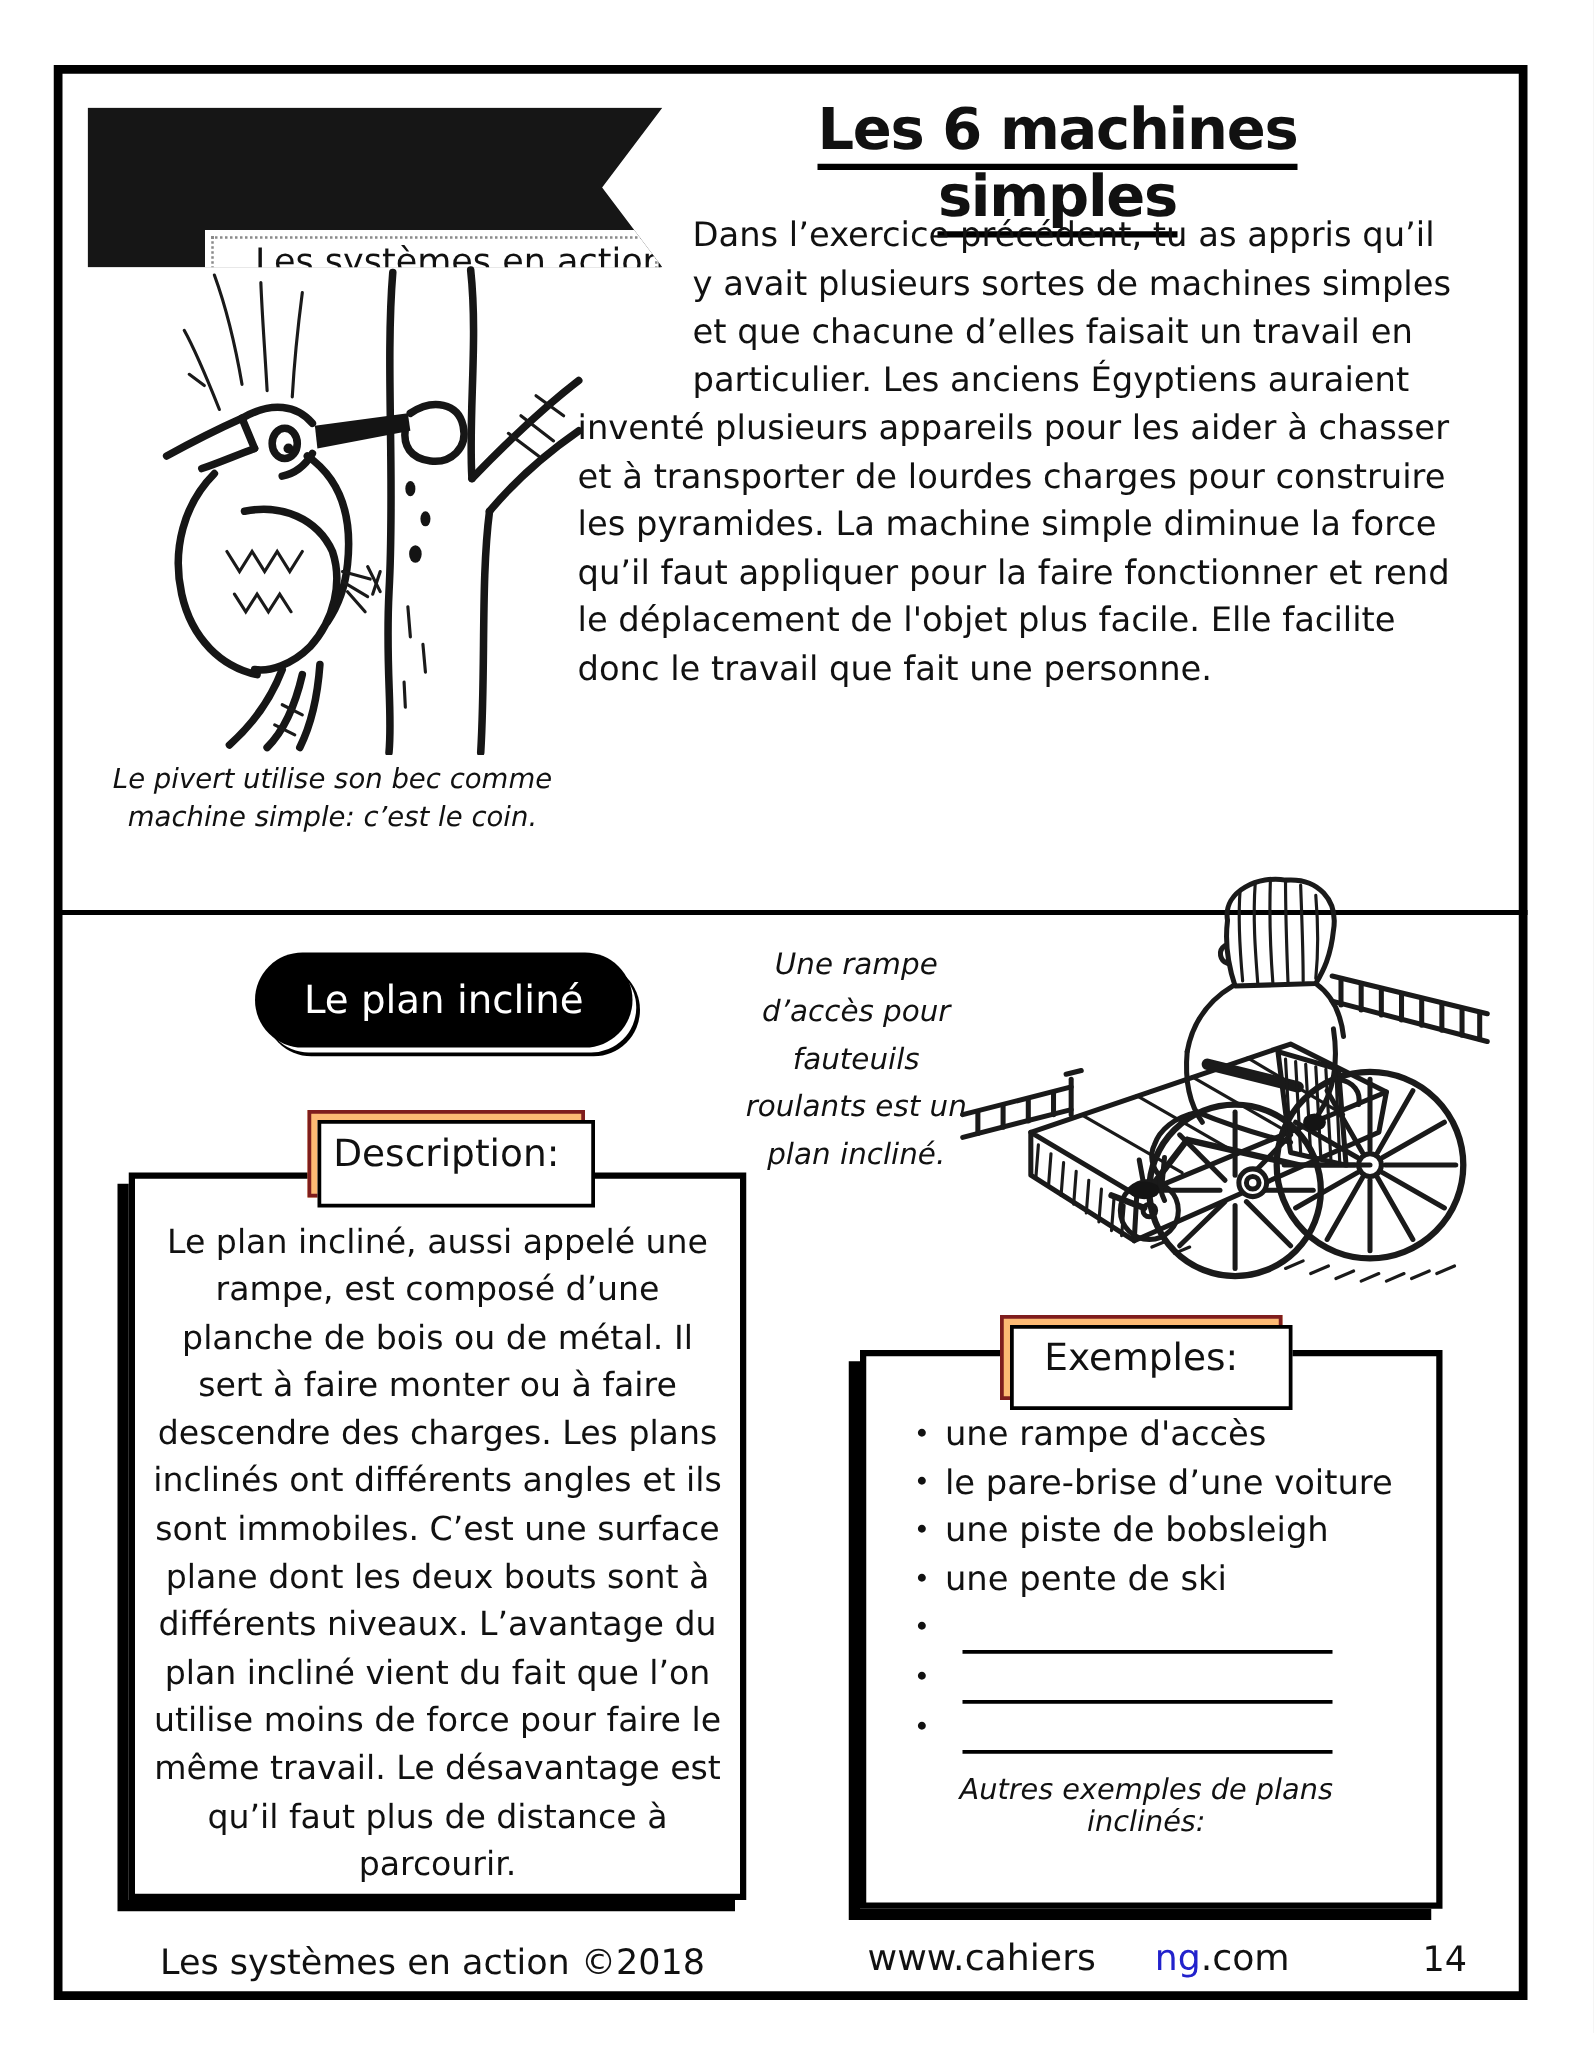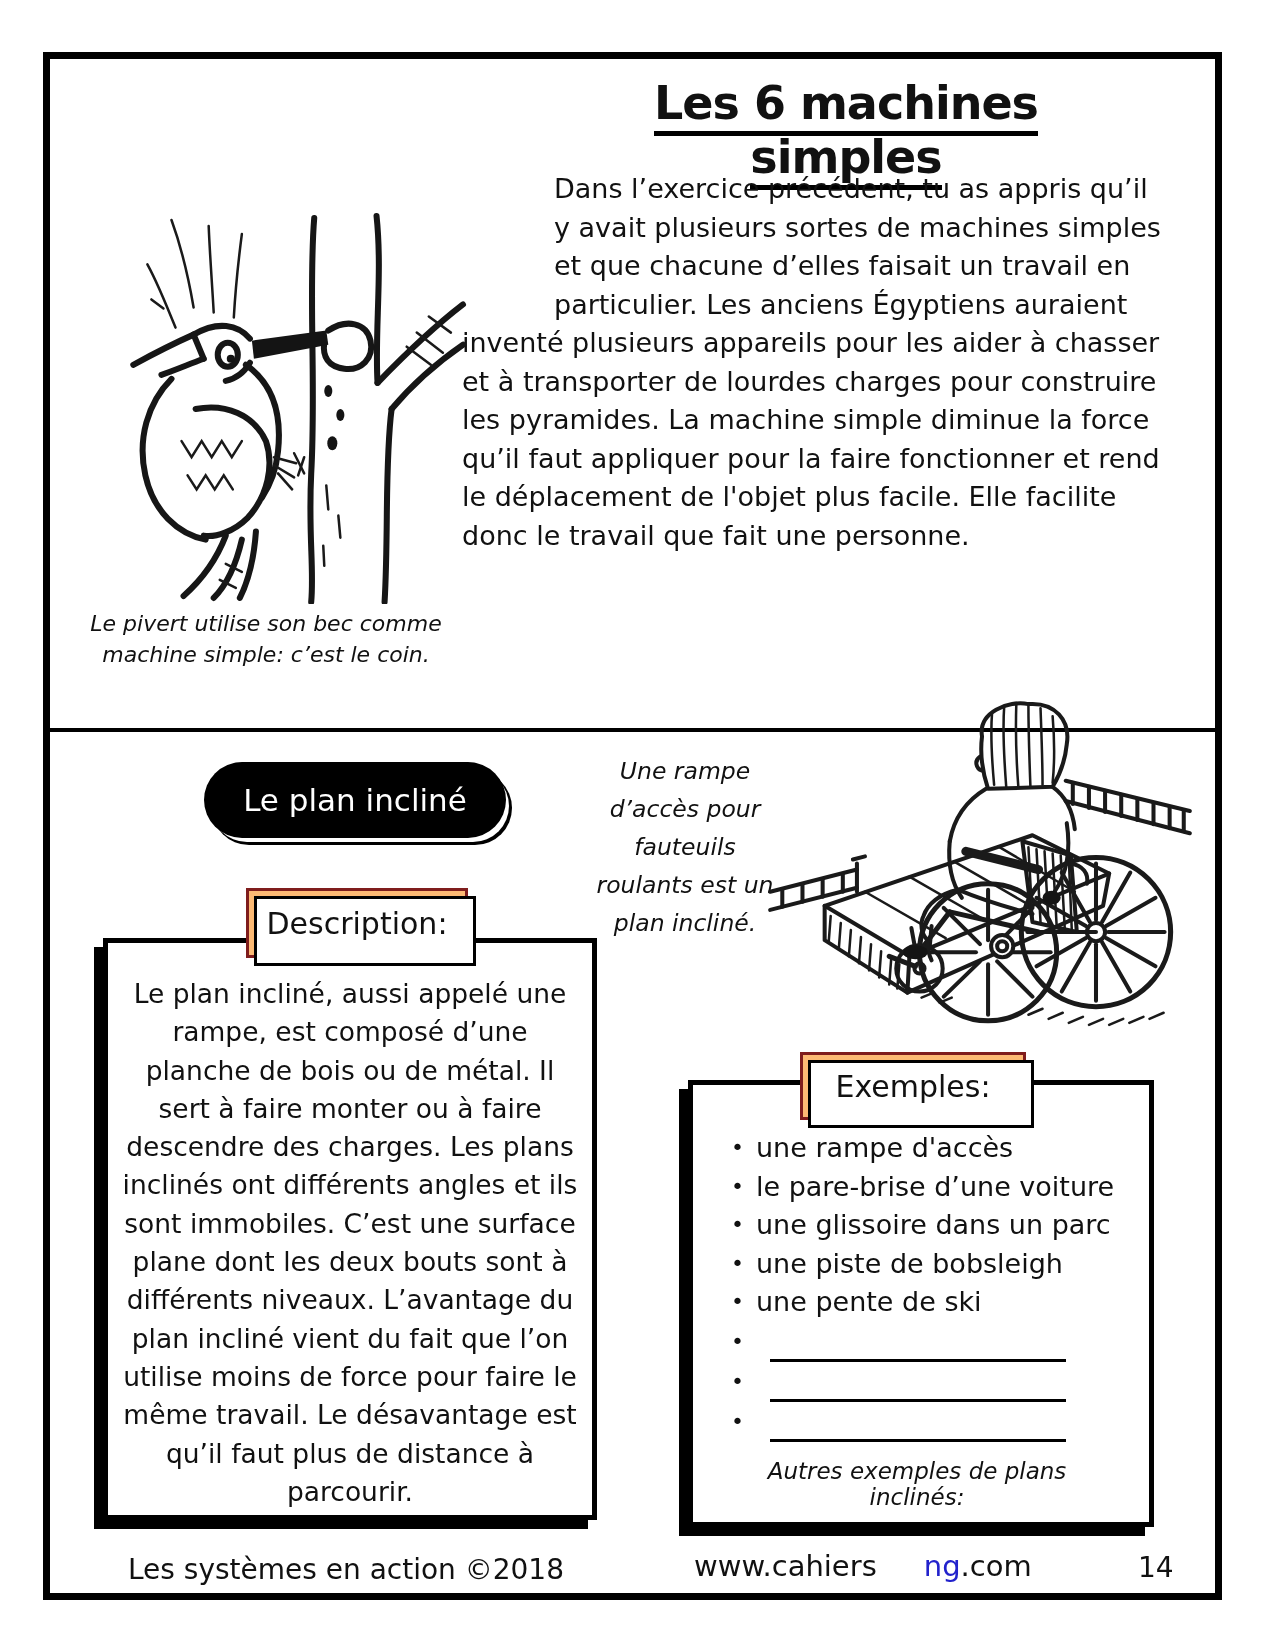--- a/index.html
+++ b/index.html
@@ -78,20 +78,30 @@
   .ln2{fill:none;stroke:#1a1a1a;stroke-width:4;stroke-linecap:round;stroke-linejoin:round;}
   .thin{fill:none;stroke:#1a1a1a;stroke-width:2.5;stroke-linecap:round;}
   .fill{fill:#141414;stroke:none;}
 </style>
 </head>
 <body>
 
 <div class="page">
   <div class="abs frame"></div>
 
+  <div class="abs ribbon">
+    <div class="abs ribbon-inner">
+      <div class="ribbon-dots"></div>
+      <div class="abs banner-title">Les systèmes en action</div>
+      <div class="abs banner-nom">
+        <span>Nom:</span>
+        <span class="nom-blank"></span>
+      </div>
+    </div>
+  </div>
 
   <div class="abs doc-title">
     <span>Les 6 machines simples</span>
   </div>
 
   <div class="abs intro">
     <span class="wrap-spacer"></span><span>Dans l’exercice précédent, tu as appris qu’il y avait plusieurs sortes de machines simples et que chacune d’elles faisait un travail en particulier. Les anciens Égyptiens auraient inventé plusieurs appareils pour les aider à chasser et à transporter de lourdes charges pour construire les pyramides. La machine simple diminue la force qu’il faut appliquer pour la faire fonctionner et rend le déplacement de l'objet plus facile. Elle facilite donc le travail que fait une personne.</span>
   </div>
 
   <svg class="abs woodpecker" viewBox="0 0 390 390" aria-hidden="true">
@@ -293,21 +303,20 @@
   <div class="abs plaque desc-label">Description:</div>
   <div class="abs bigbox desc-box">
     <div class="desc-text">Le plan incliné, aussi appelé une rampe, est composé d’une planche de bois ou de métal. Il sert à faire monter ou à faire descendre des charges. Les plans inclinés ont différents angles et ils sont immobiles. C’est une surface plane dont les deux bouts sont à différents niveaux. L’avantage du plan incliné vient du fait que l’on utilise moins de force pour faire le même travail. Le désavantage est qu’il faut plus de distance à parcourir.</div>
   </div>
 
   <div class="abs plaque ex-label">Exemples:</div>
   <div class="abs bigbox ex-box">
     <div class="ex-content">
       <div class="bullet-row"><span class="bullet-dot">•</span><span>une rampe d'accès</span></div>
       <div class="bullet-row"><span class="bullet-dot">•</span><span>le pare-brise d’une voiture</span></div>
-      <div class="bullet-row"><span class="bullet-dot">•</span><span>une glissoire dans un parc</span></div>
       <div class="bullet-row"><span class="bullet-dot">•</span><span>une piste de bobsleigh</span></div>
       <div class="bullet-row"><span class="bullet-dot">•</span><span>une pente de ski</span></div>
       <div class="blank-row">
           <span class="bullet-dot">•</span>
           <span class="blank-line"></span>
         </div>
       <div class="blank-row">
           <span class="bullet-dot">•</span>
           <span class="blank-line"></span>
         </div>

